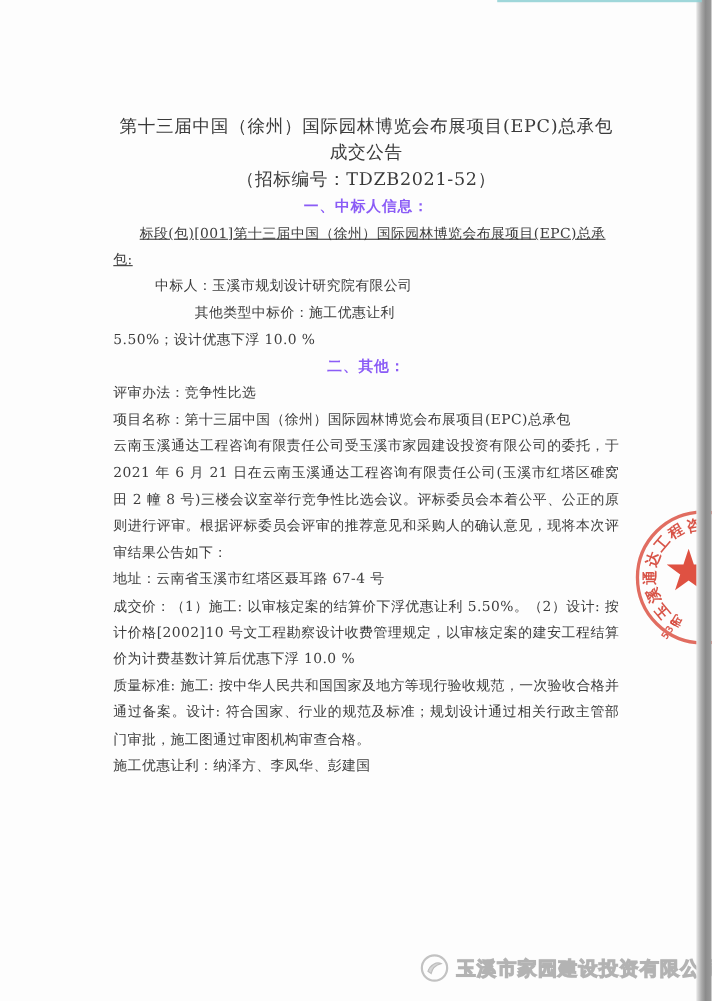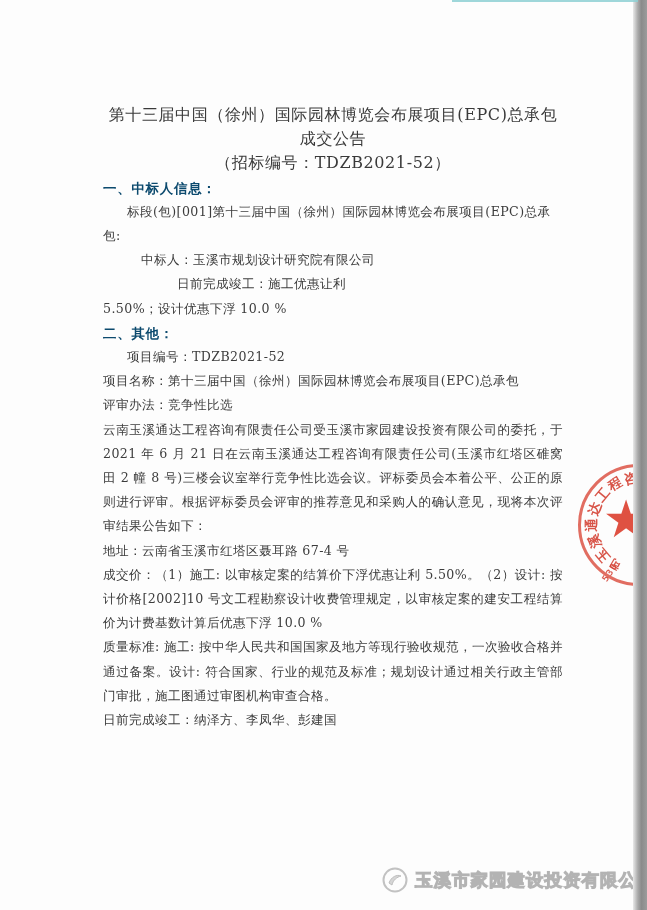--- a/index.html
+++ b/index.html
@@ -22,23 +22,23 @@
     position:absolute;left:103px;top:103px;width:460px;z-index:1;
     color:#3c3c3c;font-size:12.6px;line-height:24.2px;
     letter-spacing:.4px;
   }
   .doc p{margin:0;}
   .title{
     text-align:center;font-size:16px;color:#3a3a3a;letter-spacing:.6px;
   }
   .subtitle{}
   .h{
-    font-weight:bold;font-size:13.4px;color:#0c4a6e;letter-spacing:.8px;
+    font-weight:bold;font-size:13.4px;color:#8b5cf6;letter-spacing:.8px;text-align:center;
   }
-  .indent1{text-indent:24px;}
+  .indent1{text-indent:24px;text-decoration:underline;}
   .winner-line{text-indent:38px;}
   .wgap{padding-left:36px;display:inline-block;}
   .just{text-align:justify;text-justify:inter-ideograph;}
   
   .stamp{position:absolute;left:0;top:0;z-index:2;}
   .stamp-ring{
     position:absolute;left:578px;top:464px;width:122px;height:122px;
     border:3.5px solid rgba(217,72,58,.8);border-radius:50%;
     box-sizing:border-box;
   }
@@ -74,32 +74,31 @@
 </style>
 </head>
 <body>
 
 <div class="doc">
   <div class="title">第十三届中国（徐州）国际园林博览会布展项目(EPC)总承包成交公告</div>
   <div class="title subtitle">（招标编号：TDZB2021-52）</div>
 
   <div class="h">一、中标人信息：</div>
   <p class="indent1">标段(包)[001]第十三届中国（徐州）国际园林博览会布展项目(EPC)总承包:</p>
-  <p class="winner-line"><span>中标人：玉溪市规划设计研究院有限公司</span><span class="wgap">日前完成竣工：施工优惠让利</span></p>
+  <p class="winner-line"><span>中标人：玉溪市规划设计研究院有限公司</span><span class="wgap">其他类型中标价：施工优惠让利</span></p>
   <p>5.50%；设计优惠下浮 10.0 %</p>
 
   <div class="h">二、其他：</div>
-  <p class="indent1">项目编号：TDZB2021-52</p>
+  <p>评审办法：竞争性比选</p>
   <p>项目名称：第十三届中国（徐州）国际园林博览会布展项目(EPC)总承包</p>
-  <p>评审办法：竞争性比选</p>
   <p class="just">云南玉溪通达工程咨询有限责任公司受玉溪市家园建设投资有限公司的委托，于 2021 年 6 月 21 日在云南玉溪通达工程咨询有限责任公司(玉溪市红塔区碓窝田 2 幢 8 号)三楼会议室举行竞争性比选会议。评标委员会本着公平、公正的原则进行评审。根据评标委员会评审的推荐意见和采购人的确认意见，现将本次评审结果公告如下：</p>
   <p>地址：云南省玉溪市红塔区聂耳路 67-4 号</p>
   <p class="just">成交价：（1）施工: 以审核定案的结算价下浮优惠让利 5.50%。（2）设计: 按计价格[2002]10 号文工程勘察设计收费管理规定，以审核定案的建安工程结算价为计费基数计算后优惠下浮 10.0 %</p>
   <p class="just">质量标准: 施工: 按中华人民共和国国家及地方等现行验收规范，一次验收合格并通过备案。设计: 符合国家、行业的规范及标准；规划设计通过相关行政主管部门审批，施工图通过审图机构审查合格。</p>
-  <p>日前完成竣工：纳泽方、李凤华、彭建国</p>
+  <p>施工优惠让利：纳泽方、李凤华、彭建国</p>
 </div>
 
 <div class="stamp">
   <div class="stamp-ring"></div>
   <span class="stamp-star">★</span>
   <span class="stamp-ch" style="left:603px;top:555px;transform:translate(-50%,-50%) rotate(-130deg);">玉</span>
   <span class="stamp-ch" style="left:595px;top:541px;transform:translate(-50%,-50%) rotate(-110deg);">溪</span>
   <span class="stamp-ch" style="left:592px;top:525px;transform:translate(-50%,-50%) rotate(-90deg);">通</span>
   <span class="stamp-ch" style="left:595px;top:509px;transform:translate(-50%,-50%) rotate(-70deg);">达</span>
   <span class="stamp-ch" style="left:603px;top:495px;transform:translate(-50%,-50%) rotate(-50deg);">工</span>

